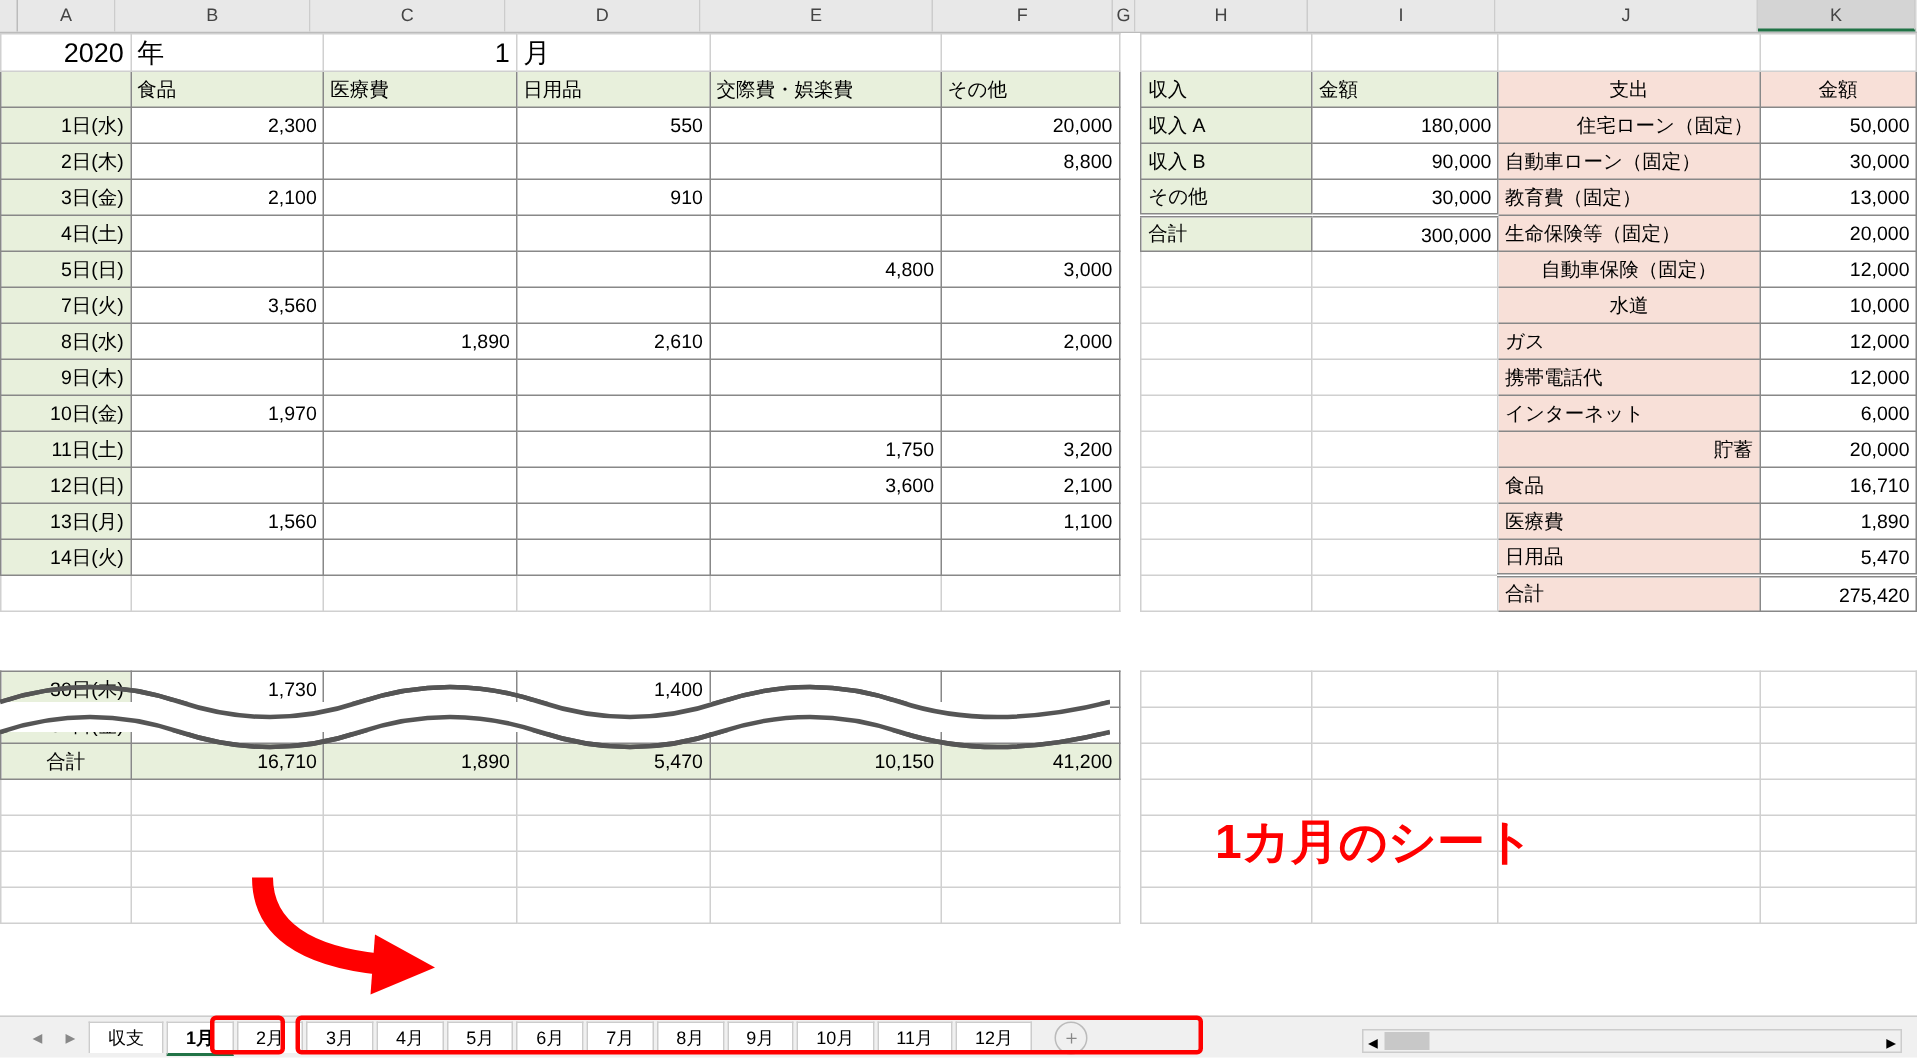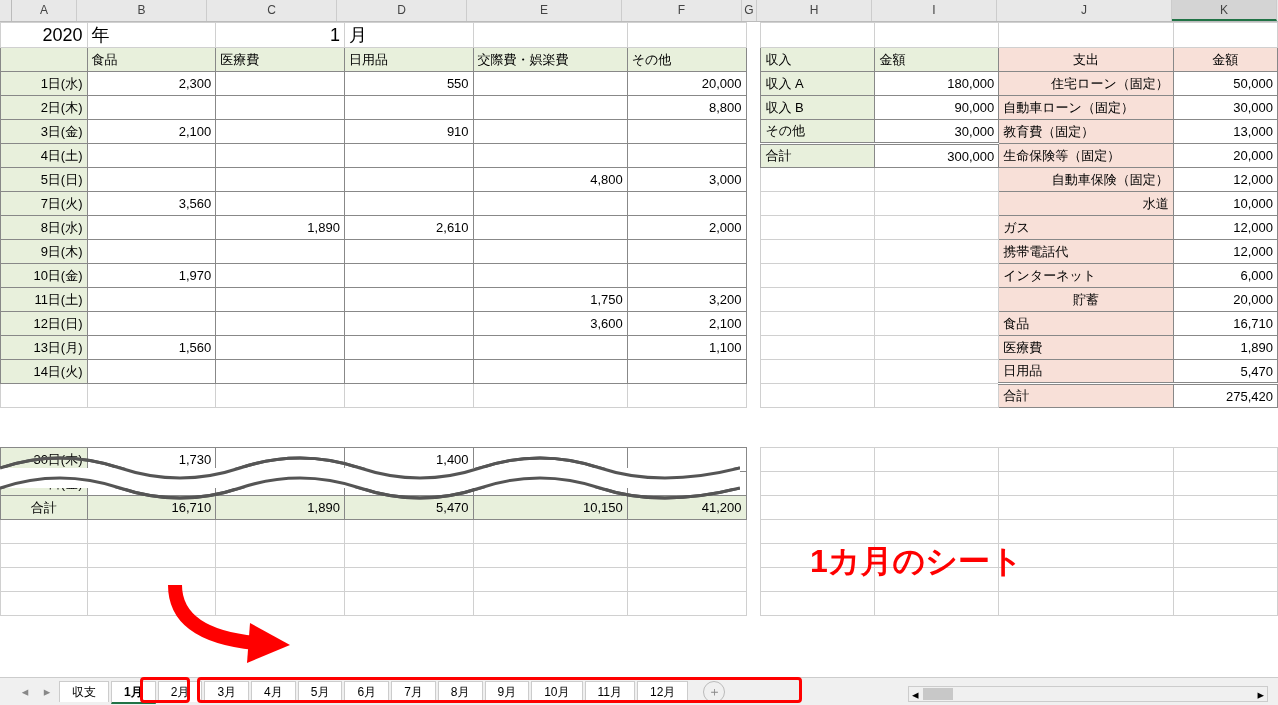--- a/index.html
+++ b/index.html
@@ -134,34 +134,34 @@
           <tr>
             <td class="hdr r">5日(日)</td>
             <td class="b r"></td>
             <td class="b r"></td>
             <td class="b r"></td>
             <td class="b r">4,800</td>
             <td class="b r">3,000</td>
             <td style="border:none"></td>
             <td></td>
             <td></td>
-            <td class="hdr2" style="text-align:right">自動車保険（固定）</td>
+            <td class="hdr2" style="text-align:center">自動車保険（固定）</td>
             <td class="b r">12,000</td>
           </tr>
           <tr>
             <td class="hdr r">7日(火)</td>
             <td class="b r">3,560</td>
             <td class="b r"></td>
             <td class="b r"></td>
             <td class="b r"></td>
             <td class="b r"></td>
             <td style="border:none"></td>
             <td></td>
             <td></td>
-            <td class="hdr2" style="text-align:right">水道</td>
+            <td class="hdr2" style="text-align:center">水道</td>
             <td class="b r">10,000</td>
           </tr>
           <tr>
             <td class="hdr r">8日(水)</td>
             <td class="b r"></td>
             <td class="b r">1,890</td>
             <td class="b r">2,610</td>
             <td class="b r"></td>
             <td class="b r">2,000</td>
             <td style="border:none"></td>
@@ -199,21 +199,21 @@
           <tr>
             <td class="hdr r">11日(土)</td>
             <td class="b r"></td>
             <td class="b r"></td>
             <td class="b r"></td>
             <td class="b r">1,750</td>
             <td class="b r">3,200</td>
             <td style="border:none"></td>
             <td></td>
             <td></td>
-            <td class="hdr2" style="text-align:center">貯蓄</td>
+            <td class="hdr2" style="text-align:right">貯蓄</td>
             <td class="b r">20,000</td>
           </tr>
           <tr>
             <td class="hdr r">12日(日)</td>
             <td class="b r"></td>
             <td class="b r"></td>
             <td class="b r"></td>
             <td class="b r">3,600</td>
             <td class="b r">2,100</td>
             <td style="border:none"></td>

